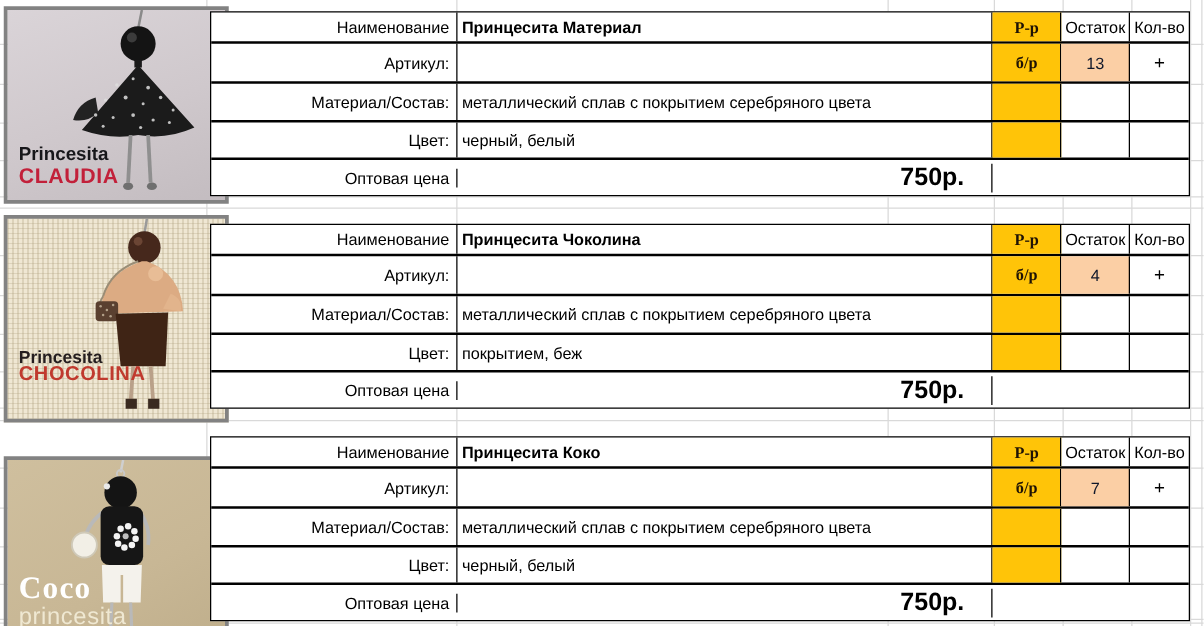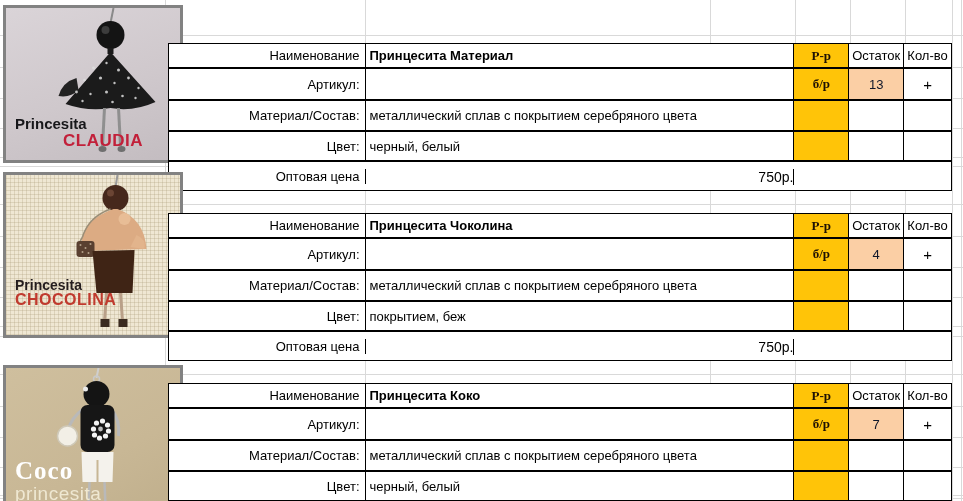--- a/index.html
+++ b/index.html
@@ -20,54 +20,54 @@
   
   .photo{
     position:absolute;left:3px;width:180px;box-sizing:border-box;
     border:3px solid #828282;overflow:hidden;
   }
   .photo svg{position:absolute;left:0;top:0;width:100%;height:100%;}
   .caption{position:absolute;left:9px;line-height:1.05;z-index:2;}
   .cap-line1{font-weight:bold;}
   .ph-claudia{background:linear-gradient(160deg,#dad4d8 0%,#cfc8cc 55%,#c3bcc0 100%);}
   .ph-claudia .cap-line1{font-size:15px;color:#17171a;}
-  .ph-claudia .cap-line2{font-size:17px;font-weight:bold;color:#c2203a;letter-spacing:.5px;margin-left:48px;}
+  .ph-claudia .cap-line2{font-size:17px;font-weight:bold;color:#c2203a;letter-spacing:.5px;}
   .ph-chocolina{
     background:
       repeating-linear-gradient(0deg, rgba(170,155,120,.28) 0 1px, transparent 1px 4px),
       repeating-linear-gradient(90deg, rgba(170,155,120,.28) 0 1px, transparent 1px 4px),
       #efe7d3;}
   .ph-chocolina .cap-line1{font-size:14px;color:#241d1e;}
   .ph-chocolina .cap-line2{font-size:16px;font-weight:bold;color:#c03a2e;letter-spacing:.5px;}
   .ph-coco{background:linear-gradient(150deg,#cfbf9e 0%,#c8b795 60%,#bfae8b 100%);margin-top:23px;}
   .ph-coco .cap-line1{font-family:"Liberation Serif","DejaVu Serif",serif;font-size:25px;color:#ffffff;letter-spacing:1px;}
   .ph-coco .cap-line2{font-size:19px;font-weight:normal;color:#efe8d2;letter-spacing:.5px;}
 
   
   .ptable{
     position:absolute;left:168px;top:9px;width:784px;height:148px;
-    box-sizing:border-box;border:1px solid #000;background:#fff;margin-top:34px;
+    box-sizing:border-box;border:1px solid #000;background:#fff;
   }
   .trow{display:flex;box-sizing:border-box;border-bottom:2px solid #000;}
   .trow:last-child{border-bottom:none;align-items:center;}
   .r1{height:25px;} .r2{height:32px;} .r3{height:31px;} .r4{height:30px;} .r5{height:29px;}
   .cell{
     box-sizing:border-box;border-right:1px solid #000;
     display:flex;align-items:center;font-size:13px;overflow:hidden;white-space:nowrap;
   }
   .cell:last-child{border-right:none;}
   .c-label{width:197px;justify-content:flex-end;padding-right:5px;}
   .c-value{width:430px;justify-content:flex-start;padding-left:4px;}
   .c-size{width:55px;justify-content:center;background:var(--yellow,#FFC408);}
   .c-stock{width:55px;justify-content:center;}
   .c-qty{width:47px;justify-content:center;}
   .bold{font-weight:bold;}
   .serifhdr{font-family:"Liberation Serif","DejaVu Serif",serif;font-weight:bold;color:#1e1205;}
   .stock-filled{background:var(--peach,#FBCFA5);color:#0f172a;}
-  .price{justify-content:flex-end;padding-right:0;padding-left:0;font-size:14px;}
+  .price{justify-content:flex-end;padding-right:22px;padding-left:0;font-size:20px;font-weight:bold;}
   .plus{font-size:15px;}
 </style>
 </head>
 <body style="--yellow: #FFC408; --peach: #FBCFA5; --grid: #D9D9D9;">
 
 <div>
   <div class="gl v" style="left:165px"></div>
   <div class="gl v" style="left:365px"></div>
   <div class="gl v" style="left:710px"></div>
   <div class="gl v" style="left:795px"></div>

